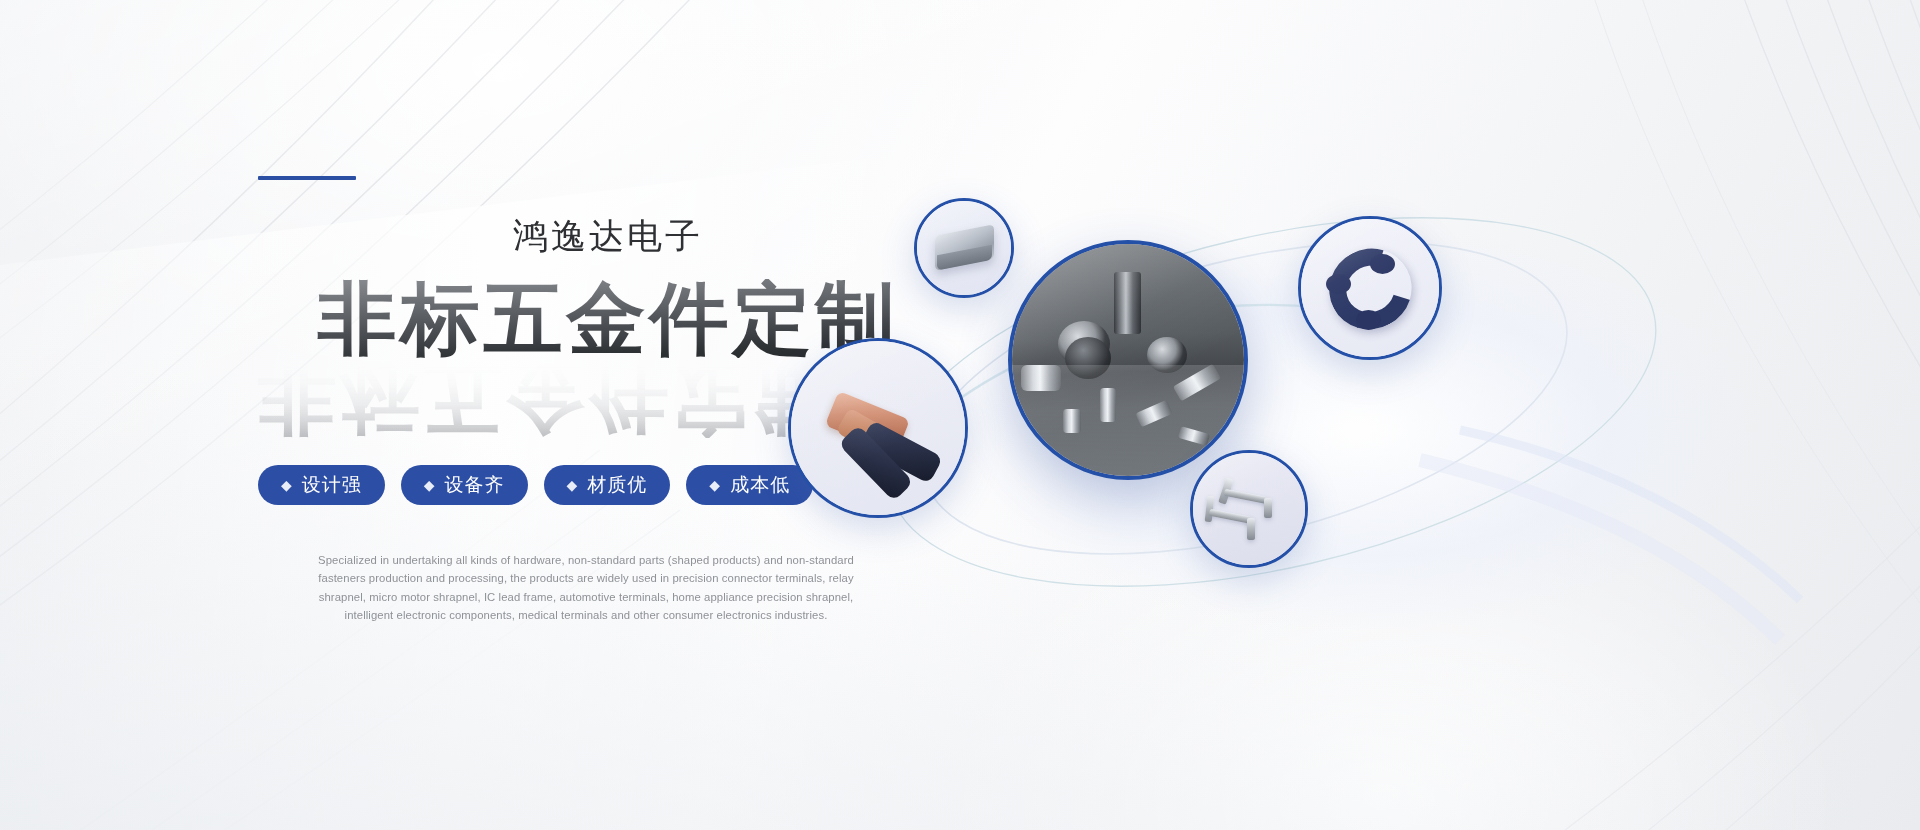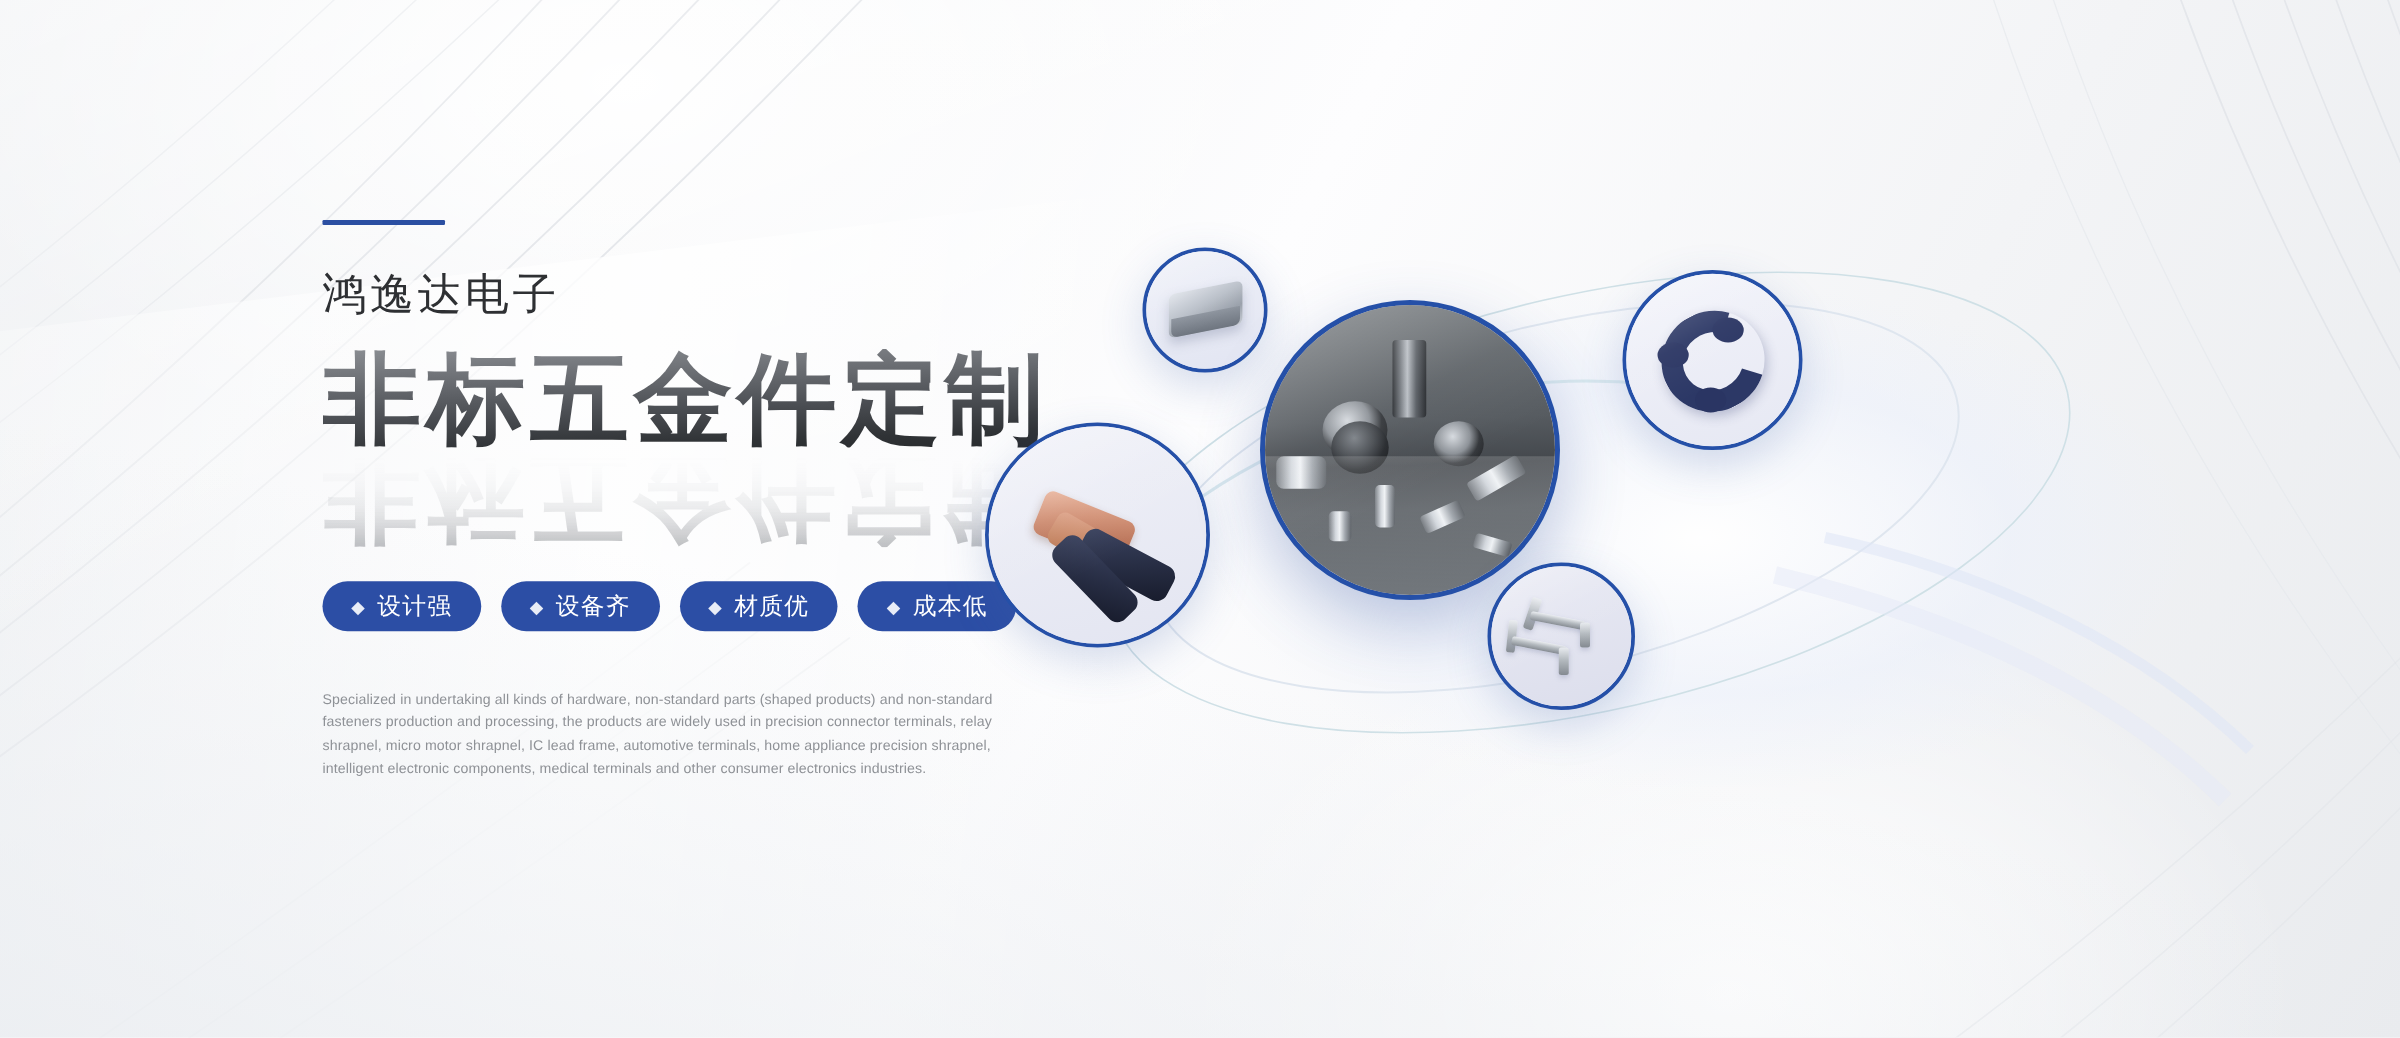--- a/index.html
+++ b/index.html
@@ -11,20 +11,21 @@
   }
 
   
   .stage{
     position:absolute; inset:0;
     background:
       radial-gradient(ellipse 900px 520px at 26% 8%, #ffffff 0%, rgba(255,255,255,0) 62%),
       radial-gradient(ellipse 760px 520px at 72% 96%, #ffffff 0%, rgba(255,255,255,0) 60%),
       linear-gradient(118deg,#eceef1 0%,#f5f6f8 26%,#fdfdfe 48%,#f3f4f6 72%,#e9ebee 100%);
     overflow:hidden;
+    text-align:center;
   }
   .swoosh{ position:absolute; pointer-events:none; }
   .sw-tl{ left:-420px; top:-380px; width:1500px; height:1250px; opacity:.85; }
   .sw-tr{ right:-300px; top:-520px; width:1350px; height:1300px; opacity:.7; }
   .sw-bl{ left:-520px; top:330px;  width:1500px; height:960px; opacity:.6; }
   .sw-br{ right:-260px; bottom:-420px; width:1300px; height:1000px; opacity:.55; }
 
   .veil{
     position:absolute; inset:0; pointer-events:none;
     background:
@@ -75,21 +76,21 @@
     height:40px; padding:0 23px;
     background:#2c4ea5; border-radius:20px;
     color:#fff; font-size:19px; letter-spacing:1px;
     white-space:nowrap; cursor:pointer;
   }
   .badge .dia{ font-size:14px; line-height:1; color:#e9edf7; }
 
   .blurb{
     margin-top:46px; width:560px;
     font-size:11.3px; line-height:1.62;
-    color:#8e9196; letter-spacing:.1px;
+    color:#8e9196; letter-spacing:.1px;margin-left:48px;
   }
 
   
   .visual{ position:absolute; left:900px; top:130px; width:960px; height:530px; }
 
   .orbit{ position:absolute; inset:0; pointer-events:none; }
 
   .glow{
     position:absolute; left:70px; top:100px; width:780px; height:400px;
     background:radial-gradient(ellipse at 50% 50%, rgba(255,255,255,.95) 0%, rgba(236,241,252,.55) 45%, rgba(255,255,255,0) 72%);

